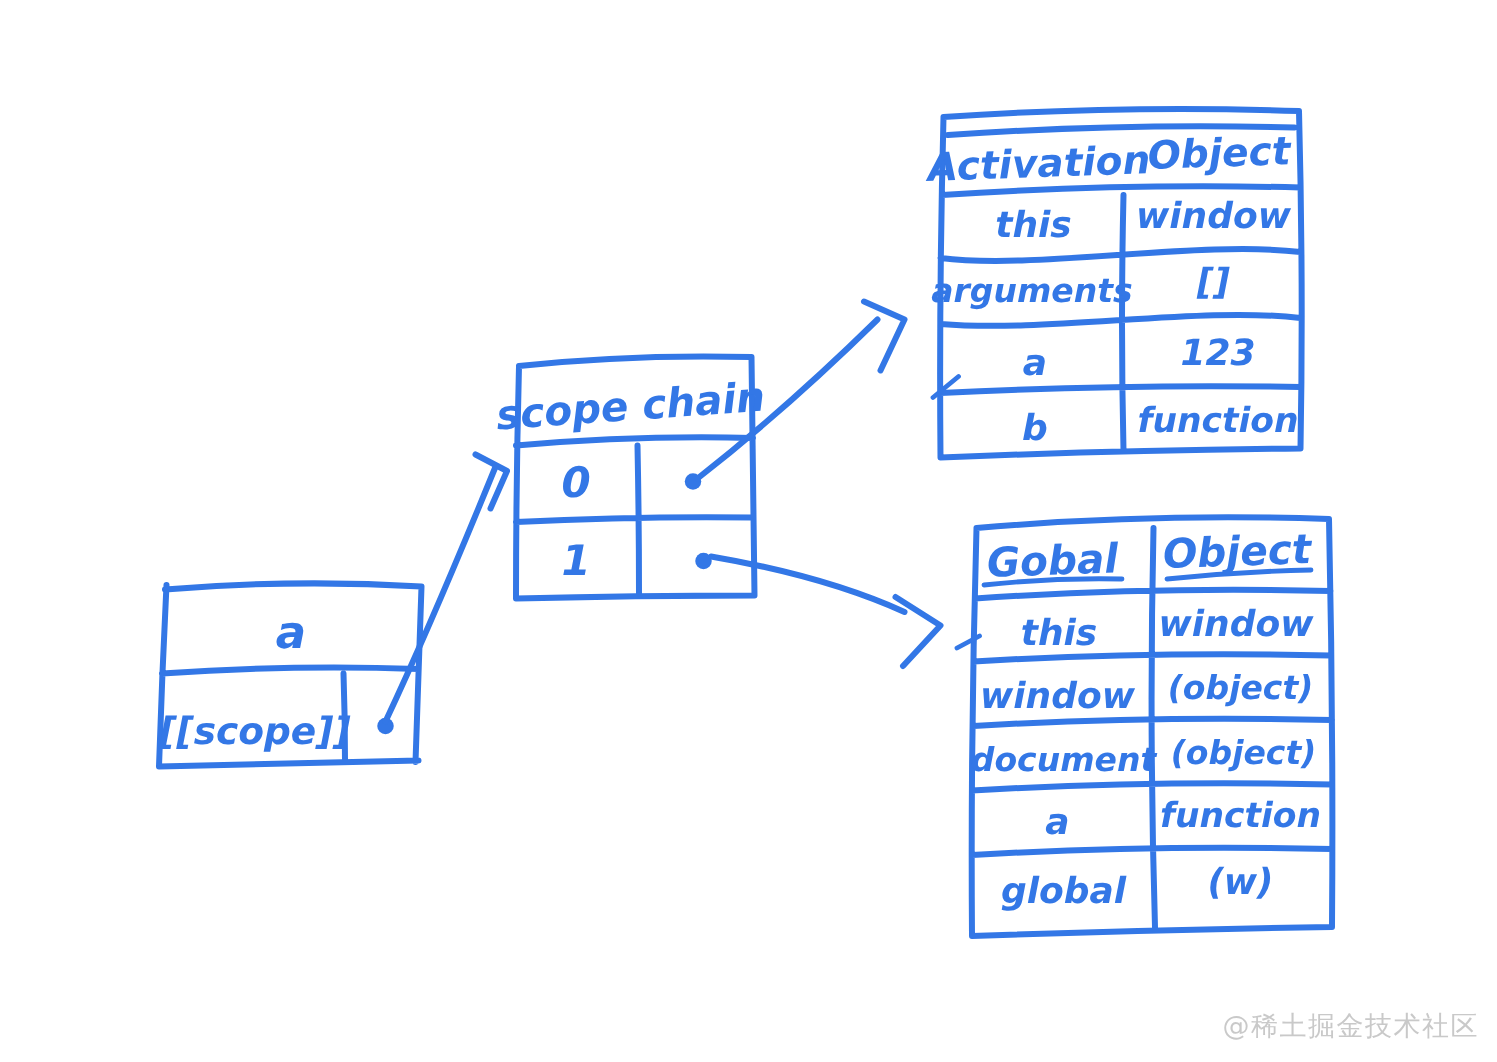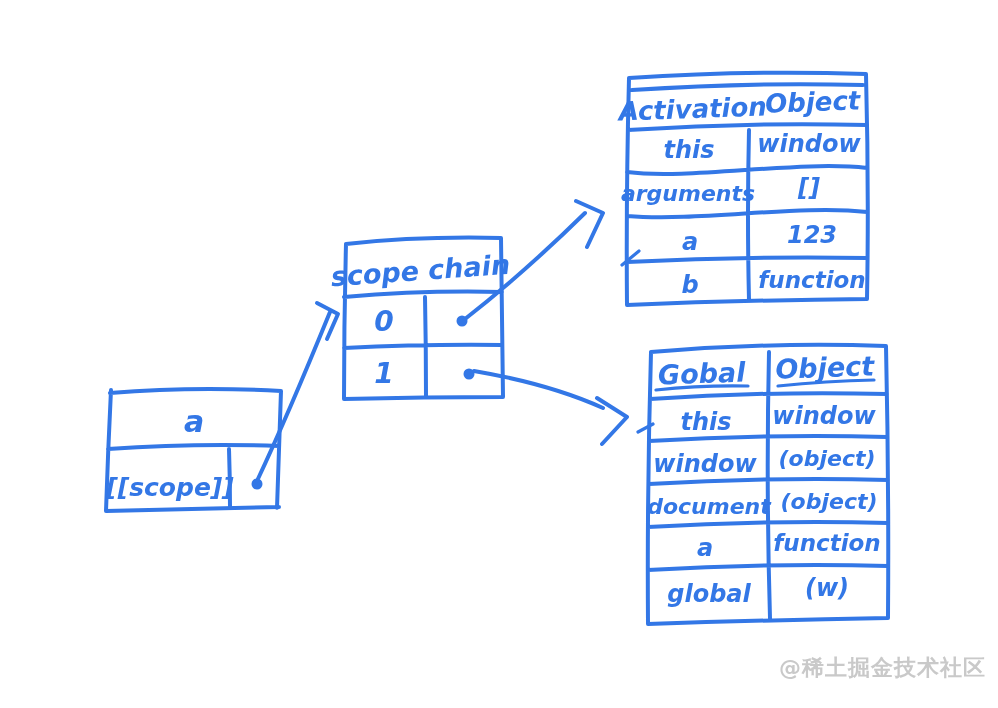--- a/index.html
+++ b/index.html
@@ -19,24 +19,23 @@
     stroke-width:4;stroke-linecap:round;stroke-linejoin:round;
   }
   .ink-line.thin{stroke-width:3.2;}
   .hand-text{
     fill:var(--ink);
     font-family:"DejaVu Sans",sans-serif;
     font-style:italic;font-weight:bold;
   }
   .dot{fill:var(--ink);stroke:none;}
   .watermark{
-    position:absolute;right:12px;bottom:25px;
-    color:var(--watermark);font-size:22px;letter-spacing:1px;
+    position:absolute;right:12px;bottom:12px;
+    color:var(--watermark);font-size:18px;letter-spacing:1px;
     font-family:"DejaVu Sans",sans-serif;
-    font-weight:bold;
   }
 </style>
 </head>
 <body>
 
 <svg width="998" height="708" viewBox="0 0 998 708" xmlns="http://www.w3.org/2000/svg">
 
   <g>
     <path class="ink-line" d="M110,393 Q195,386 281,391 M281,391 Q279,450 277,508 M106,511 Q190,509 279,507 M111,390 Q108,450 106,511 M108,449 Q195,443 279,446 M229,449 Q230,478 230,507"></path>
     <text class="hand-text" x="194" y="432" font-size="30" text-anchor="middle">a</text>

